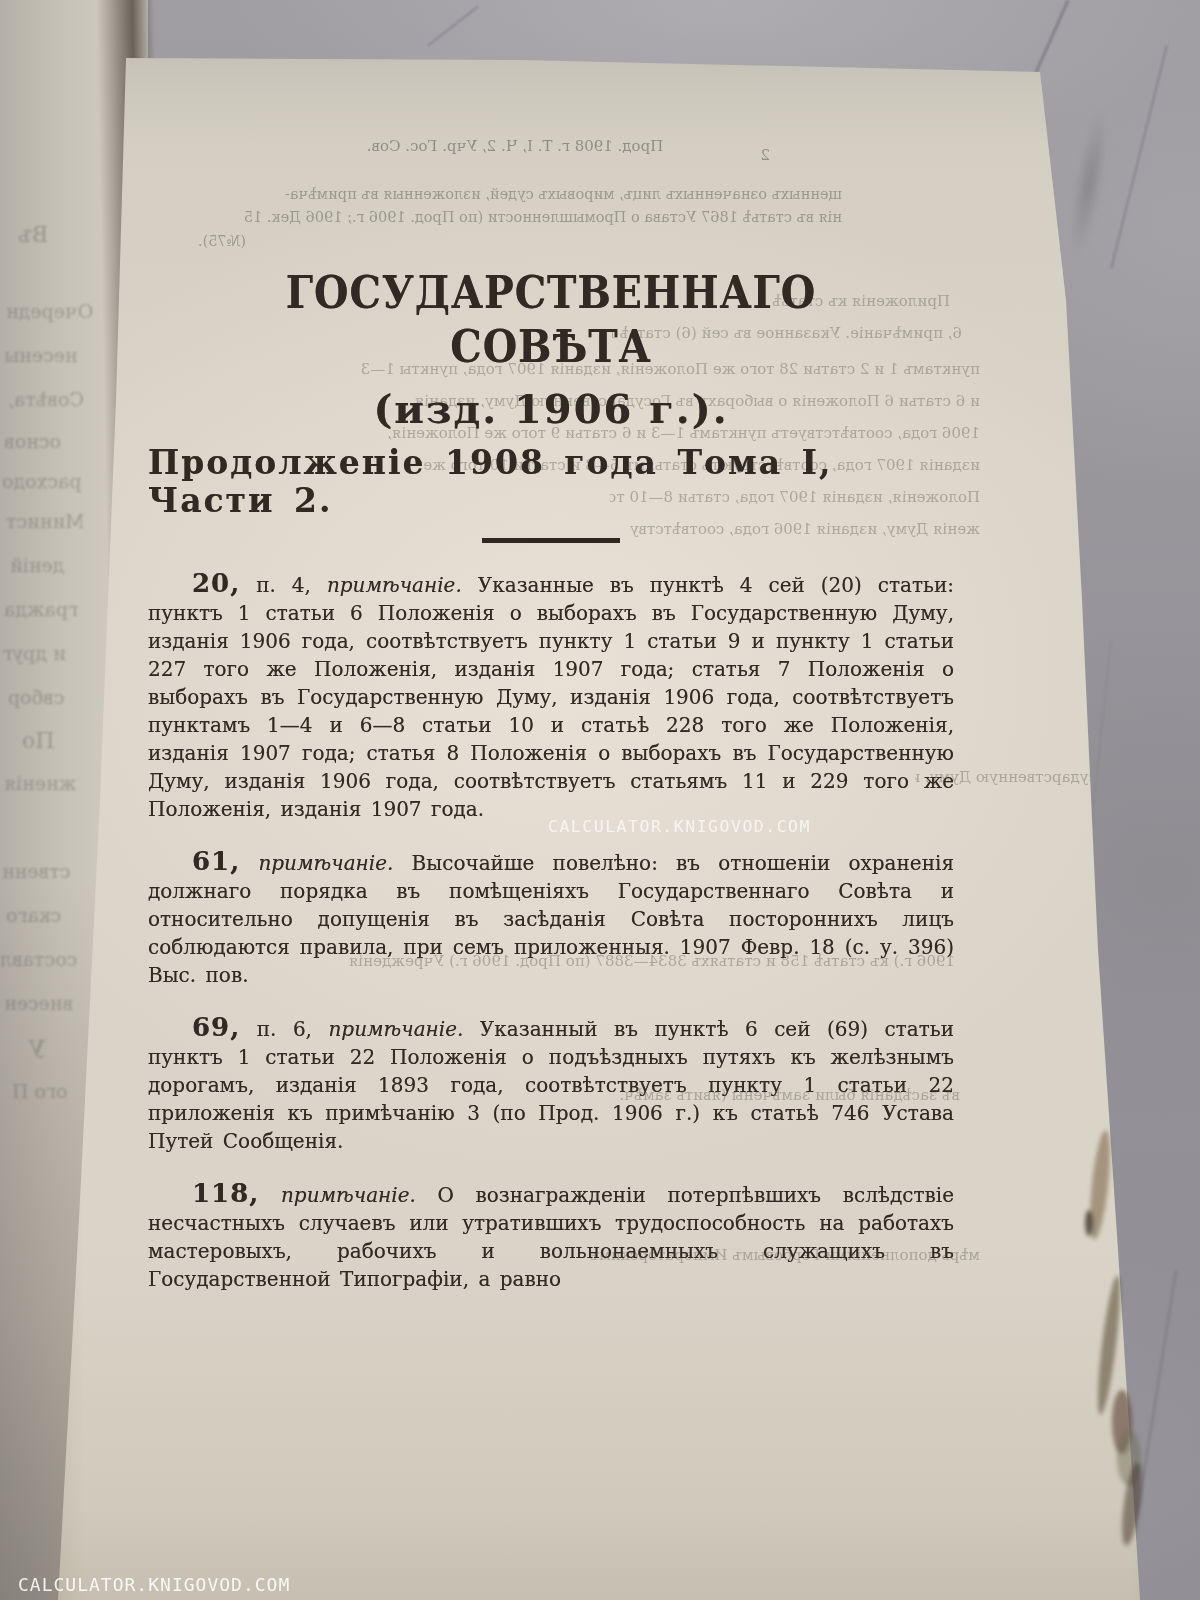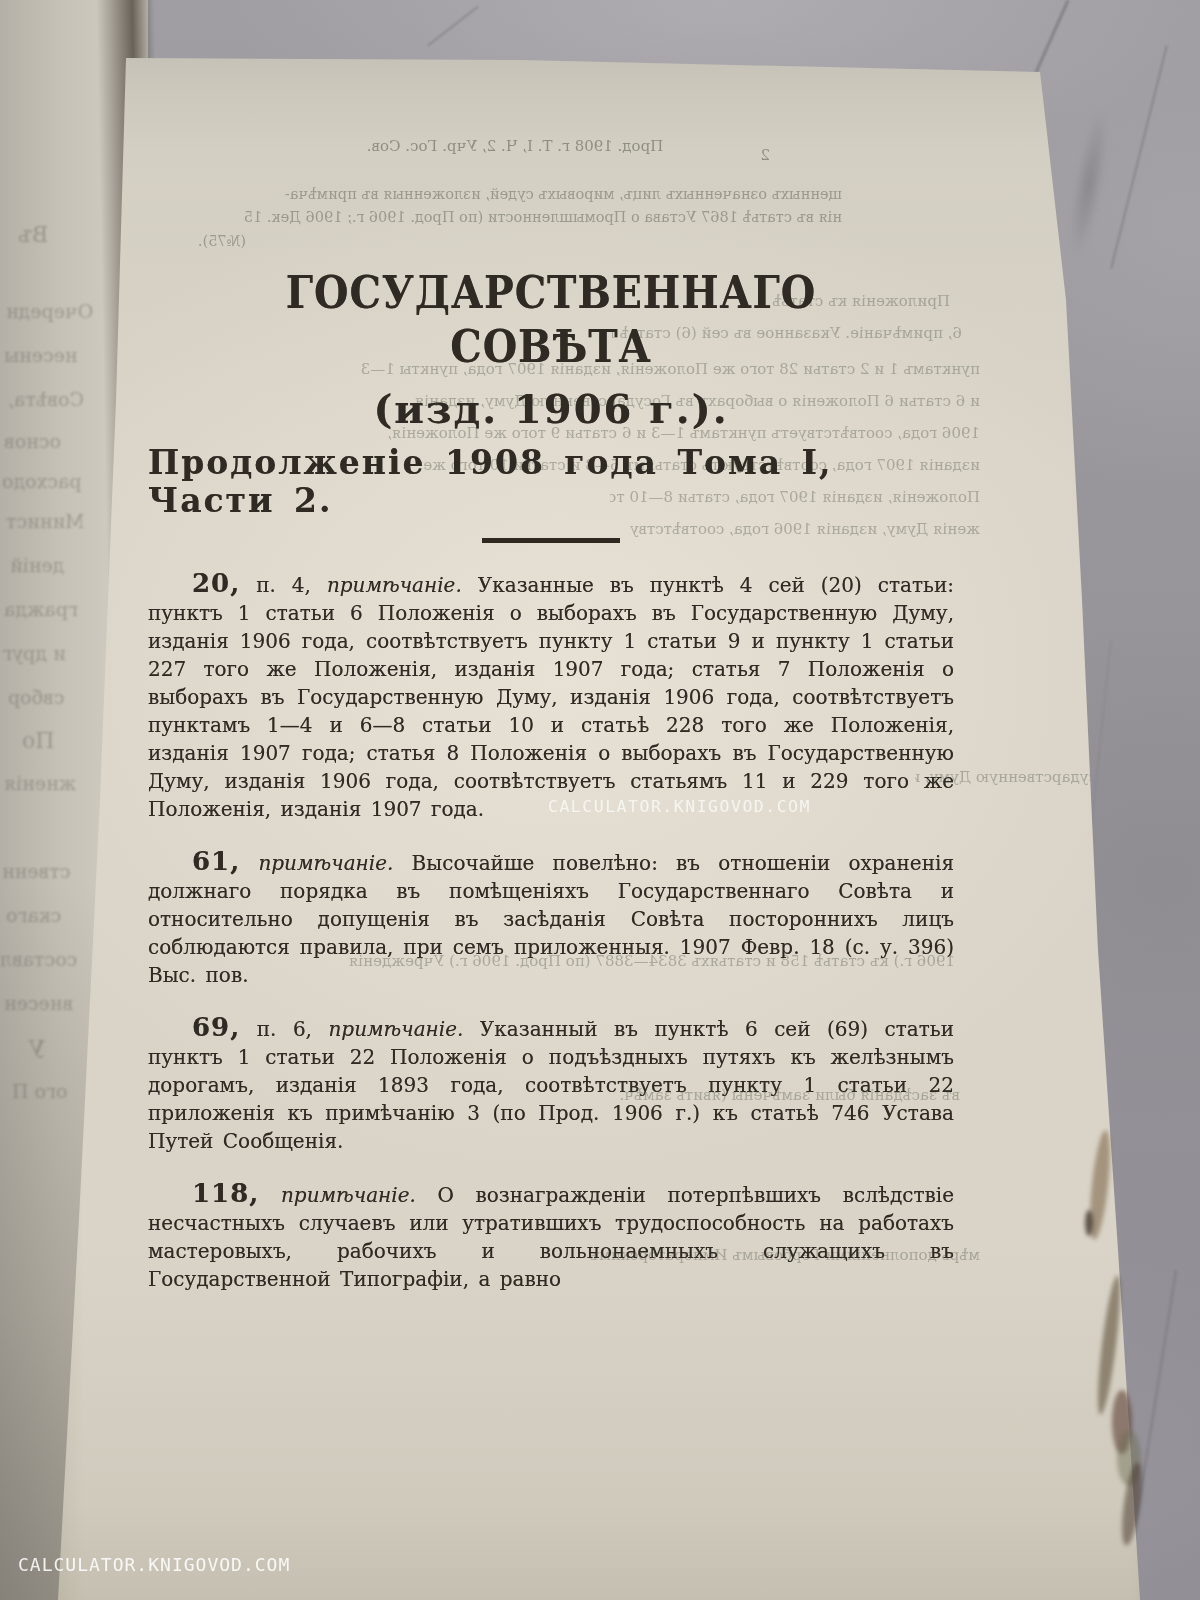--- a/index.html
+++ b/index.html
@@ -110,21 +110,21 @@
   
   .torn span{position:absolute;border-radius:50%;filter:blur(2px);}
   .tb1{left:1092px;top:1130px;width:16px;height:110px;background:rgba(111,84,51,.5);transform:rotate(6deg);}
   .tb2{left:1102px;top:1275px;width:14px;height:140px;background:rgba(74,55,32,.5);transform:rotate(7deg);}
   .tb3{left:1112px;top:1390px;width:20px;height:64px;background:rgba(93,63,53,.6);}
   .tb4{left:1117px;top:1430px;width:24px;height:56px;background:rgba(107,107,79,.45);}
   .tb5{left:1124px;top:1462px;width:16px;height:84px;background:rgba(64,48,36,.5);transform:rotate(8deg);}
   .tb6{left:1085px;top:1210px;width:8px;height:26px;background:rgba(46,36,24,.7);}
 
   
-  .wm{position:absolute;font-family:"DejaVu Sans Mono",monospace;color:#ffffff;white-space:nowrap;}
+  .wm{position:absolute;font-family:"DejaVu Sans Mono",monospace;color:#ffffff;white-space:nowrap;margin-top:20px;}
   .wm-center{left:548px;top:797px;font-size:16.5px;letter-spacing:1.5px;opacity:.72;}
   .wm-bottom{left:18px;top:1554px;font-size:18px;letter-spacing:1px;opacity:.88;}
 </style>
 </head>
 <body>
 
 <div class="photo">
 
   <div class="marble">
     <div class="vein v1"></div>

